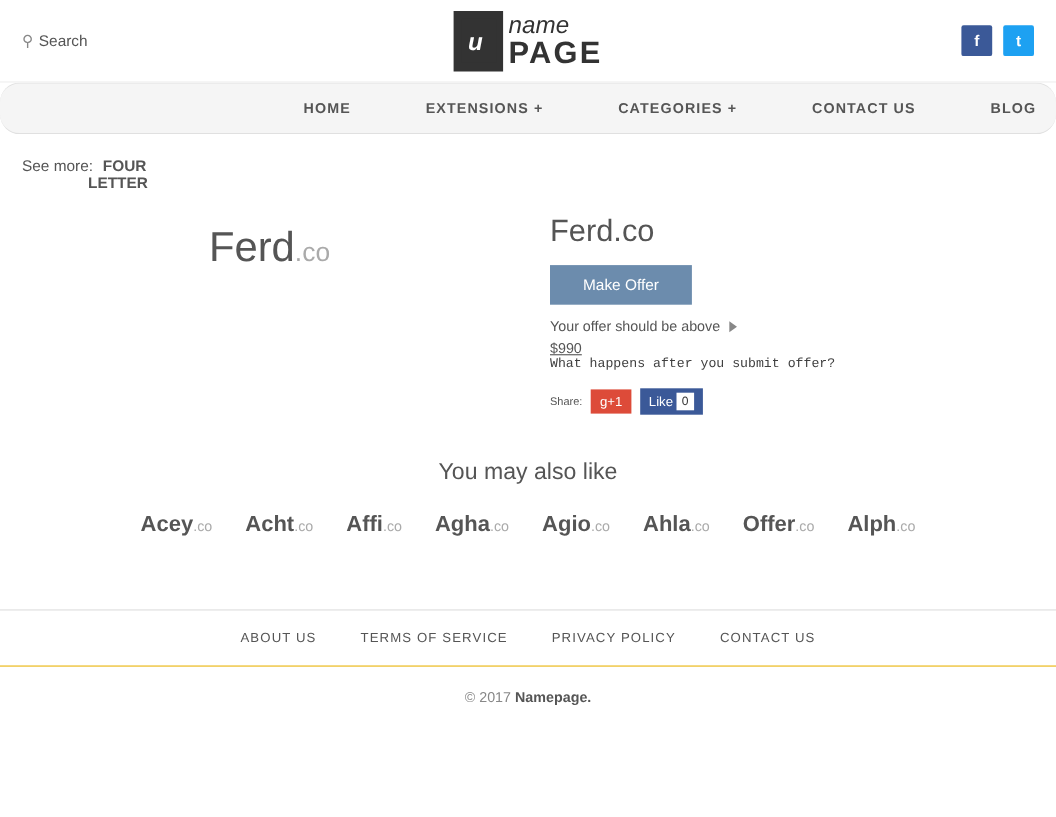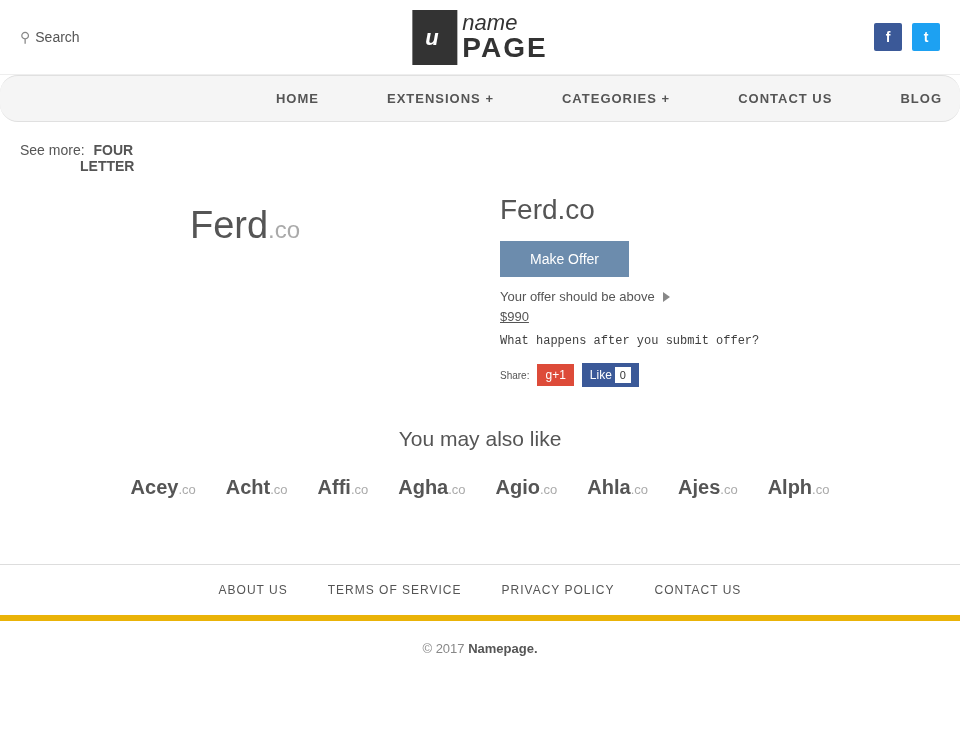--- a/index.html
+++ b/index.html
@@ -171,21 +171,20 @@
       align-items: center;
       gap: 5px;
       font-size: 13px;
       color: #555;
       margin-bottom: 5px;
       text-align: center;
     }
     .offer-amount {
       font-size: 13px;
       color: #555;
-      margin-bottom: 10px;
       text-decoration: underline;
     }
     .offer-link {
       color: #404040;
       font-size: 12px;
       cursor: pointer;
       font-family: 'Courier New', monospace;
       margin-bottom: 15px;
       display: block;
     }
@@ -259,21 +258,21 @@
     .footer-divider {
       border: none;
       border-top: 1px solid #ddd;
       margin: 20px 0 0 0;
     }
     .footer-nav {
       display: flex;
       justify-content: center;
       gap: 40px;
       padding: 18px 4px;
-      border-bottom: 6px solid #eab308;
+      border-bottom: 1px solid #eab308;
     }
     .footer-nav-item {
       font-size: 12px;
       color: #555;
       letter-spacing: 1px;
       text-transform: uppercase;
       cursor: pointer;
     }
     .footer-bottom {
       text-align: center;
@@ -377,21 +376,21 @@
 
   <div class="also-like-section">
     <div class="also-like-title">You may also like</div>
     <div class="domain-grid" id="domain-grid">
     <div class="domain-card"><strong>Acey</strong><span class="dot-co-tiny">.co</span></div>
         <div class="domain-card"><strong>Acht</strong><span class="dot-co-tiny">.co</span></div>
         <div class="domain-card"><strong>Affi</strong><span class="dot-co-tiny">.co</span></div>
         <div class="domain-card"><strong>Agha</strong><span class="dot-co-tiny">.co</span></div>
         <div class="domain-card"><strong>Agio</strong><span class="dot-co-tiny">.co</span></div>
         <div class="domain-card"><strong>Ahla</strong><span class="dot-co-tiny">.co</span></div>
-        <div class="domain-card"><strong>Ajes</strong><span class="dot-co-tiny">.co</span></div>
+        <div class="domain-card"><strong>Offer</strong><span class="dot-co-tiny">.co</span></div>
         <div class="domain-card"><strong>Alph</strong><span class="dot-co-tiny">.co</span></div>
       </div>
   </div>
 
 </div>
 
 <hr class="footer-divider">
 <nav class="footer-nav" id="footer-nav">
 <div class="footer-nav-item">ABOUT US</div>
     <div class="footer-nav-item">TERMS OF SERVICE</div>

